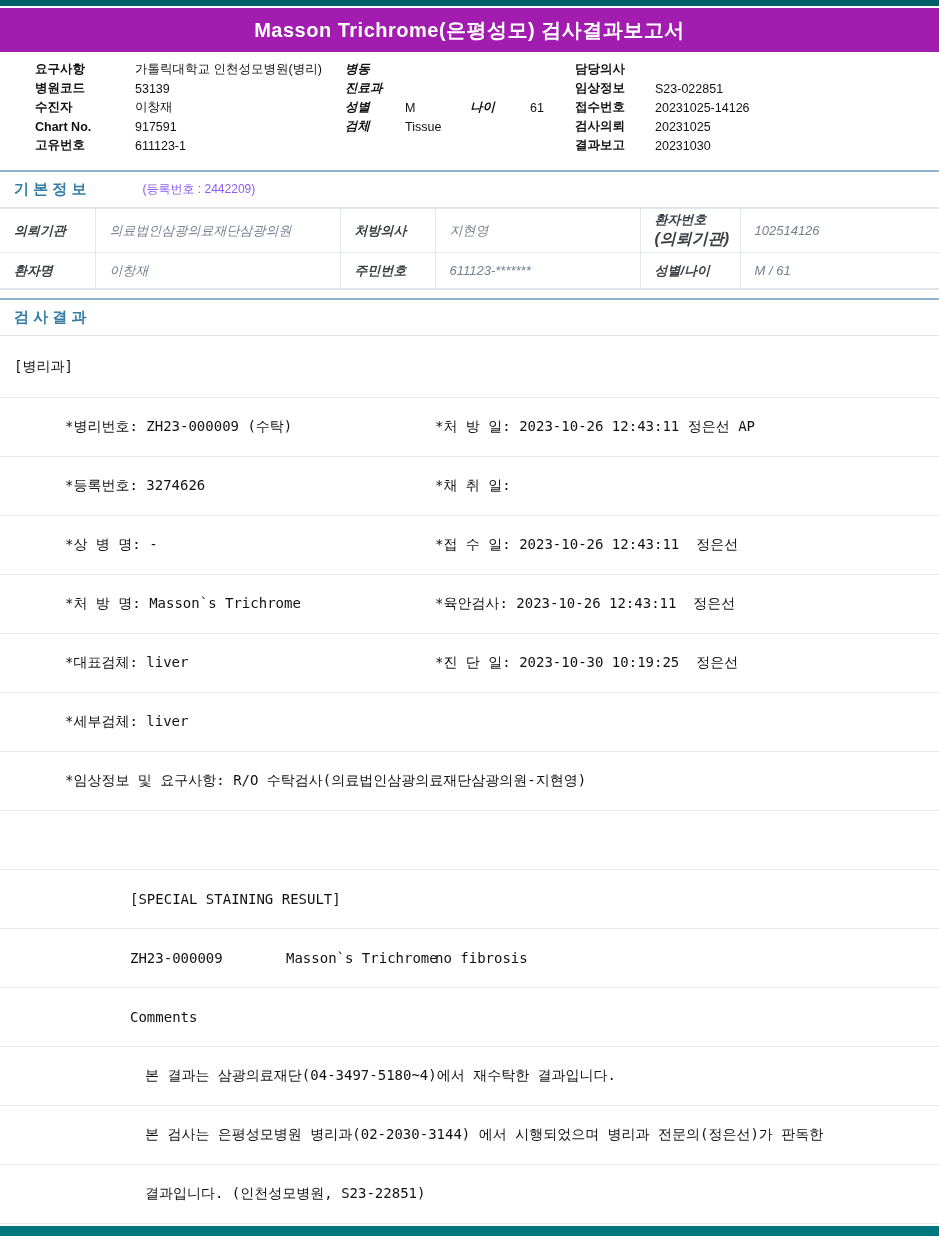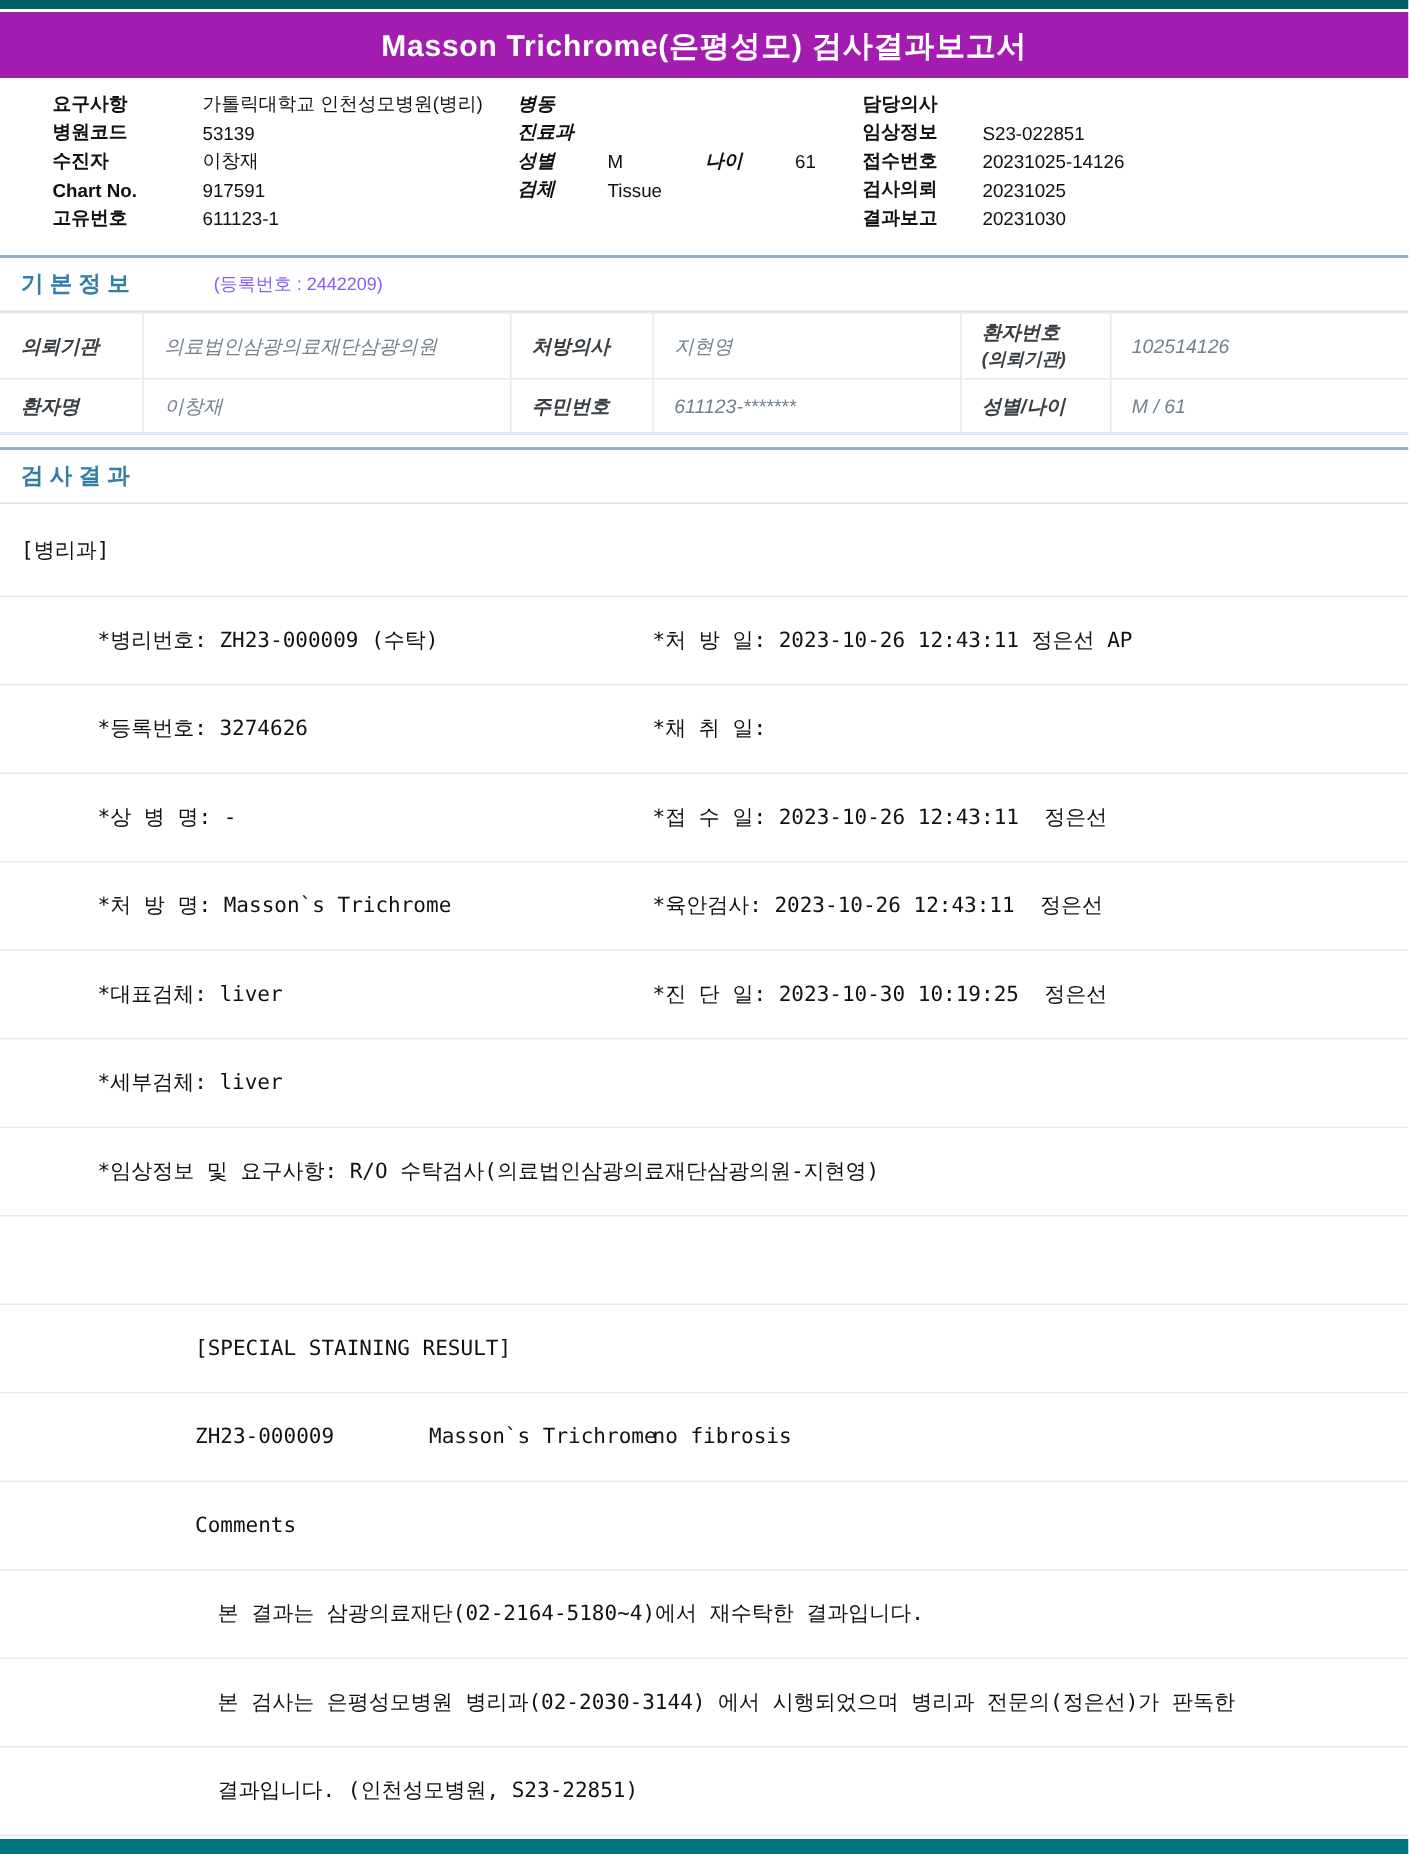--- a/index.html
+++ b/index.html
@@ -35,21 +35,21 @@
   .sec-sub { color:#8b5cf6; font-size:12px; margin-left:24px; }
   
   .btable { width:939px; border-collapse:collapse; table-layout:fixed;font-style:italic; }
   .btable td { border:1px solid #e3e8ed; font-size:13px; padding-left:14px; vertical-align:middle; }
   .btable tr.r1 td { height:44px; }
   .btable tr.r2 td { height:36px; }
   .btable td.first { border-left:none; }
   .btable td.last { border-right:none; }
   .btable td.lbl { font-weight:bold; color:#3a3f44; }
   .btable td.val { color:#73808e; }
-  .btable td.lbl .sub2 { font-size:12px; }
+  .btable td.lbl .sub2 { font-size:16px; }
   
   .section.results { margin-top:8px; border-bottom:none; }
   .mono { font-family:"DejaVu Sans Mono", monospace; }
   .dept-row { height:62px; border-bottom:1px solid #e7e7e7; display:flex; align-items:center;
     padding-left:14px; font-size:14px; color:#111; }
   .rrow { position:relative; height:59px; border-bottom:1px solid #e9e9e9; font-size:14px; color:#111; }
   .rrow span { position:absolute; top:50%; transform:translateY(-50%); white-space:pre; }
   .px65 { left:65px; } .px130 { left:130px; } .px145 { left:145px; }
   .px250 { left:250px;padding-left:36px; } .px435 { left:435px; }
   .bottom-bar { position:absolute; left:0; right:0; bottom:0; height:10px; background:#00767d; }
@@ -208,21 +208,21 @@
   </div>
   <div class="rrow mono">
     <span class="px130">ZH23-000009</span>
     <span class="px250">Masson`s Trichrome</span>
     <span class="px435">no fibrosis</span>
   </div>
   <div class="rrow mono">
     <span class="px130">Comments</span>
   </div>
   <div class="rrow mono">
-    <span class="px145">본 결과는 삼광의료재단(02-2164-5180~4)에서 재수탁한 결과입니다.</span>
+    <span class="px145">본 결과는 삼광의료재단(04-3497-5180~4)에서 재수탁한 결과입니다.</span>
   </div>
   <div class="rrow mono">
     <span class="px145">본 검사는 은평성모병원 병리과(02-2030-3144) 에서 시행되었으며 병리과 전문의(정은선)가 판독한</span>
   </div>
   <div class="rrow mono">
     <span class="px145">결과입니다. (인천성모병원, S23-22851)</span>
   </div>
 </div>
 
 <div class="bottom-bar"></div>

